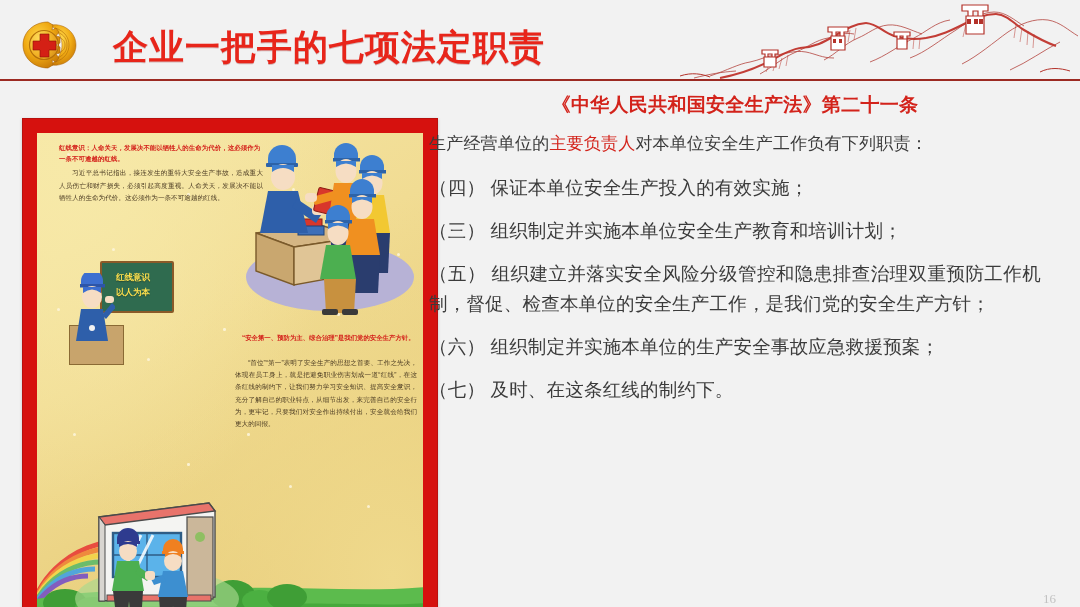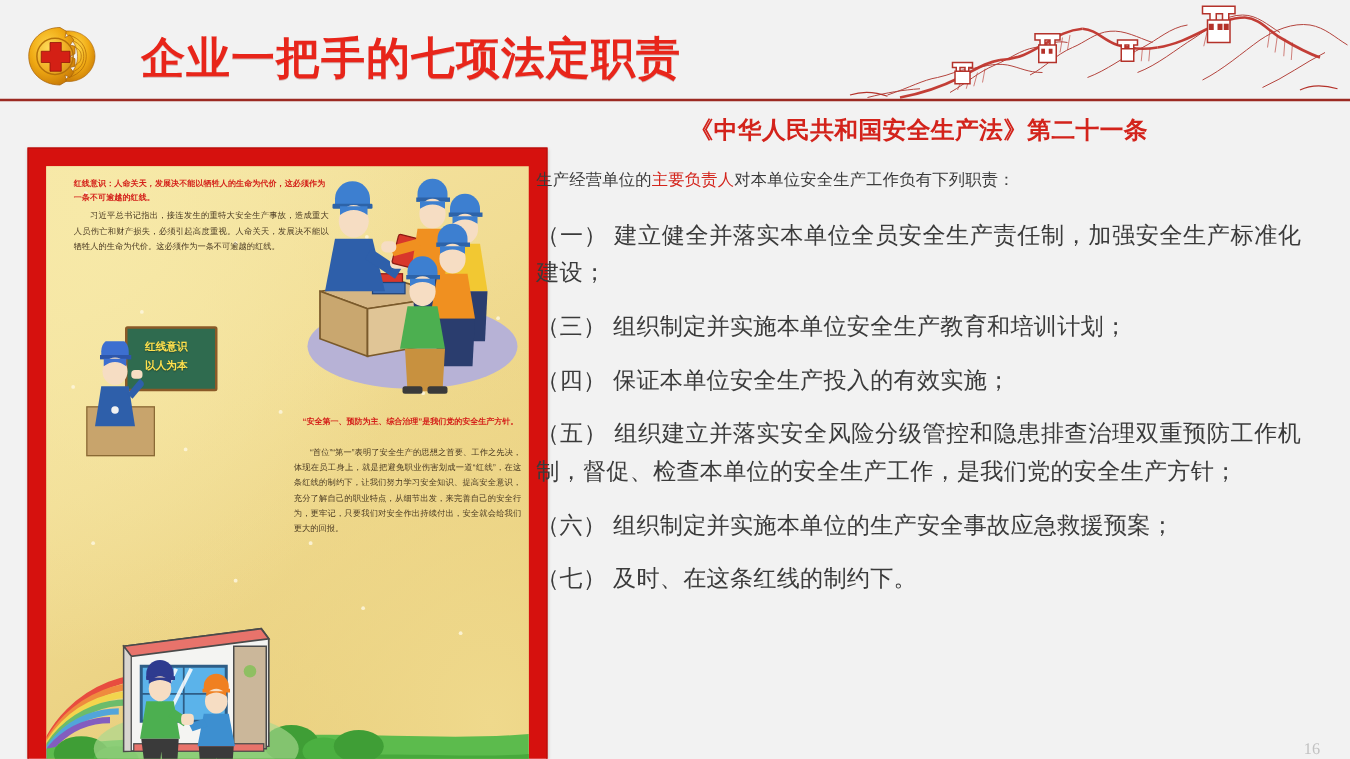--- a/index.html
+++ b/index.html
@@ -98,21 +98,21 @@
   
   #content {
     position:absolute; left:429px; top:90px; width:612px; height:500px;
   }
   #law-title {
     font-size:19px; font-weight:bold; color:#d3231b;
     text-align:center; line-height:30px; letter-spacing:.3px;
     margin-bottom:9px;
   }
   #lead-in {
-    font-size:13px; color:#3b3b3b; line-height:30px;
+    font-size:17px; color:#3b3b3b; line-height:30px;
     letter-spacing:.2px; margin-bottom:14px;
   }
   #lead-in .hl { color:#d3231b; }
 
   .clause {
     font-size:18.5px; color:#3b3b3b; line-height:30px;
     letter-spacing:.2px; margin-bottom:13px; text-align:justify;
   }
   .clause .num { }
 
@@ -391,32 +391,28 @@
 
 <div id="content">
 
   <div id="law-title">《中华人民共和国安全生产法》第二十一条</div>
 
   <div id="lead-in">
     <span>生产经营单位的</span><span class="hl">主要负责人</span><span>对本单位安全生产工作负有下列职责：</span>
   </div>
 
   <div class="clause">
-    <span class="num">（一）</span>
-    <span>建立健全并落实本单位全员安全生产责任制，加强安全生产标准化建设；</span>
+    <span class="num">（四）</span>
+    <span>保证本单位安全生产投入的有效实施；</span>
   </div>
   <div class="clause">
     <span class="num">（三）</span>
     <span>组织制定并实施本单位安全生产教育和培训计划；</span>
   </div>
   <div class="clause">
-    <span class="num">（四）</span>
-    <span>保证本单位安全生产投入的有效实施；</span>
-  </div>
-  <div class="clause">
     <span class="num">（五）</span>
     <span>组织建立并落实安全风险分级管控和隐患排查治理双重预防工作机制，督促、检查本单位的安全生产工作，是我们党的安全生产方针；</span>
   </div>
   <div class="clause">
     <span class="num">（六）</span>
     <span>组织制定并实施本单位的生产安全事故应急救援预案；</span>
   </div>
   <div class="clause">
     <span class="num">（七）</span>
     <span>及时、在这条红线的制约下。</span>

